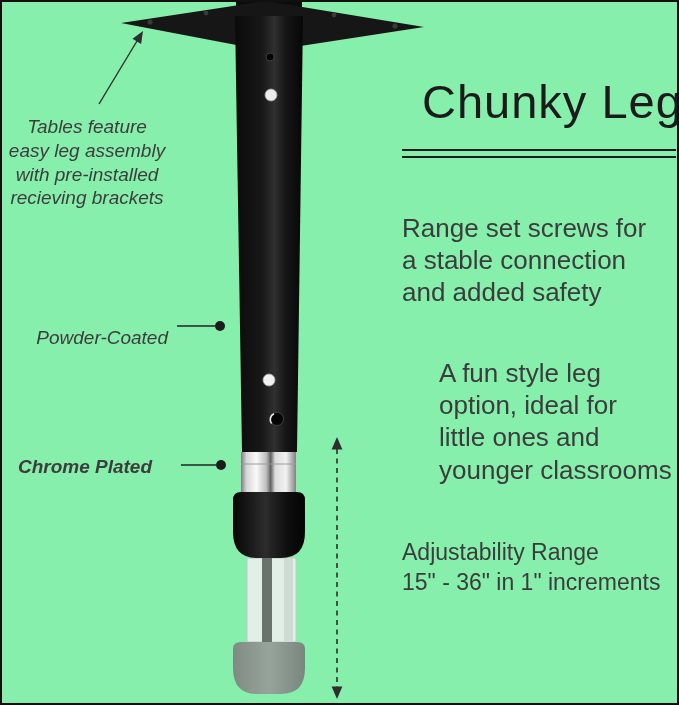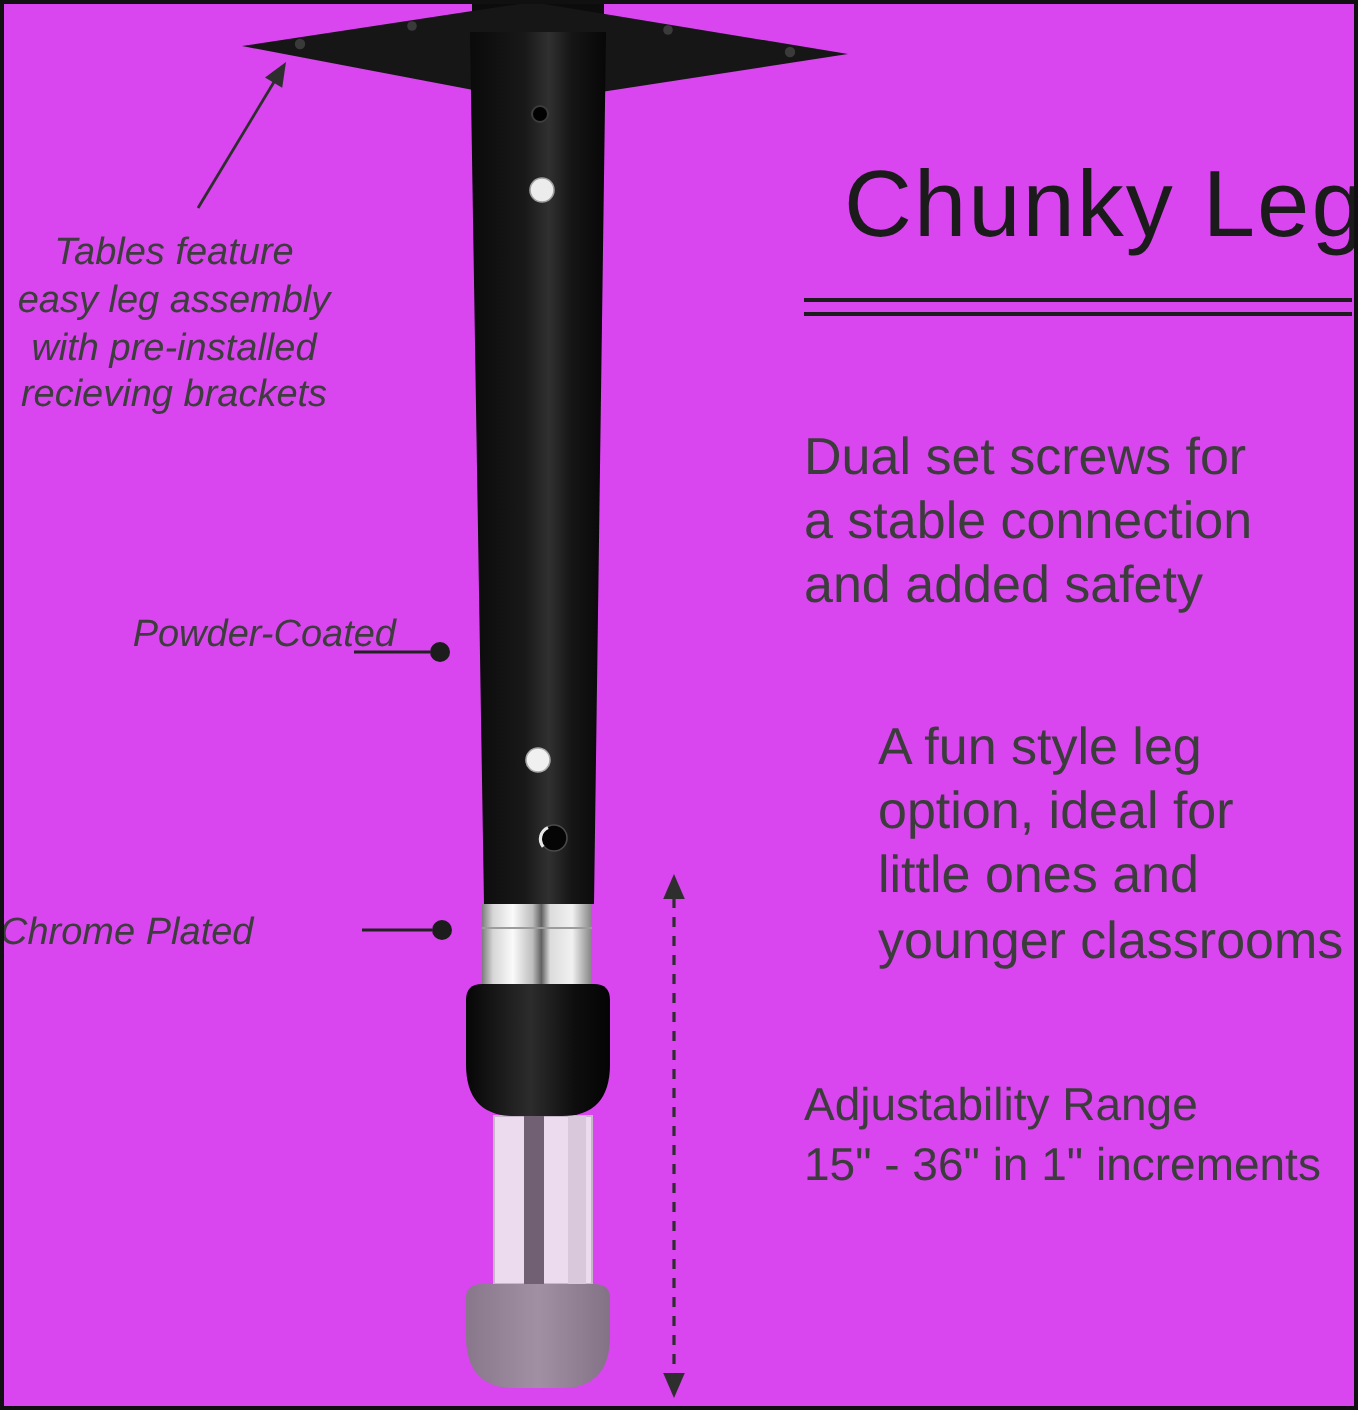--- a/index.html
+++ b/index.html
@@ -4,21 +4,21 @@
 <style>
   html, body {
     margin: 0;
     padding: 0;
     background: #ffffff;
   }
   .canvas {
     position: relative;
     width: 679px;
     height: 705px;
-    background: #d946ef;
+    background: #86efac;
     overflow: hidden;
     font-family: "Liberation Sans", sans-serif;
   }
   .frame {
     position: absolute;
     inset: 0;
     border: 2px solid #101010;
     pointer-events: none;
     z-index: 10;
   }
@@ -35,31 +35,31 @@
     white-space: pre-line;
     line-height: 1.25;
   }
   .callout.assembly {
     top: 115px;
     left: 0;
     width: 174px;
     text-align: center;
   }
   .callout.powder {
-    top: 306px;
+    top: 326px;
     left: 0;
     width: 168px;
     text-align: right;
-    padding-left: 30px;
   }
   .callout.chrome {
     top: 455px;
     left: 0;
     width: 170px;
-    text-align: left;
+    text-align: center;
+    font-weight: bold;
   }
   .page-title {
     position: absolute;
     top: 74px;
     left: 422px;
     width: 278px;
     font-size: 47px;
     letter-spacing: 1px;
     color: #1b1b1b;
     white-space: nowrap;
@@ -187,21 +187,21 @@
 recieving brackets</div>
 
   <div class="callout powder">Powder-Coated</div>
 
   <div class="callout chrome">Chrome Plated</div>
 
   <h1 class="page-title" style="margin:0; font-weight:400;">Chunky Leg</h1>
 
   <div class="title-rule"></div>
 
-  <div class="feature screws">Dual set screws for
+  <div class="feature screws">Range set screws for
 a stable connection
 and added safety</div>
 
   <div class="feature style">A fun style leg
 option, ideal for
 little ones and
 younger classrooms</div>
 
   <div class="feature adjust">Adjustability Range
 15" - 36" in 1" increments</div>

